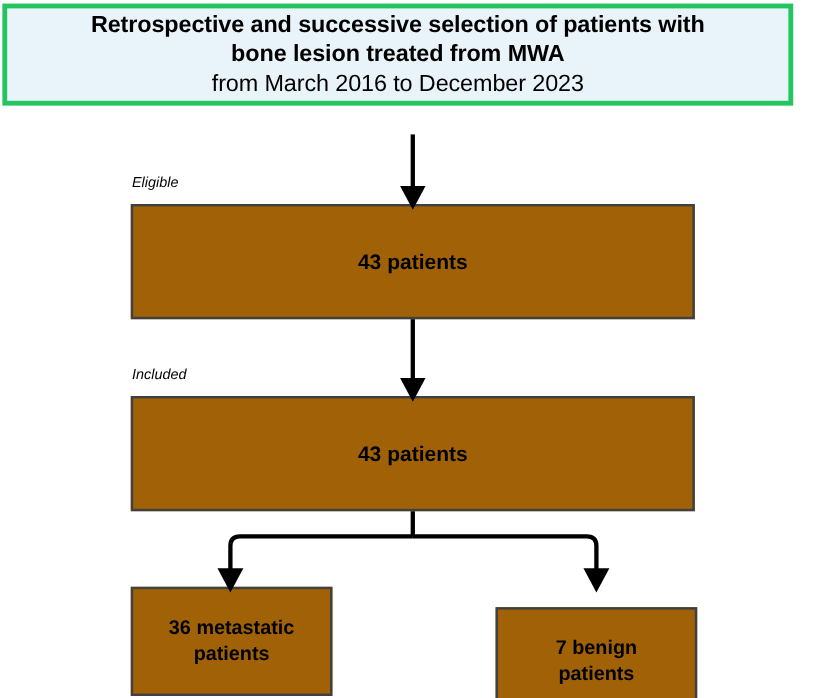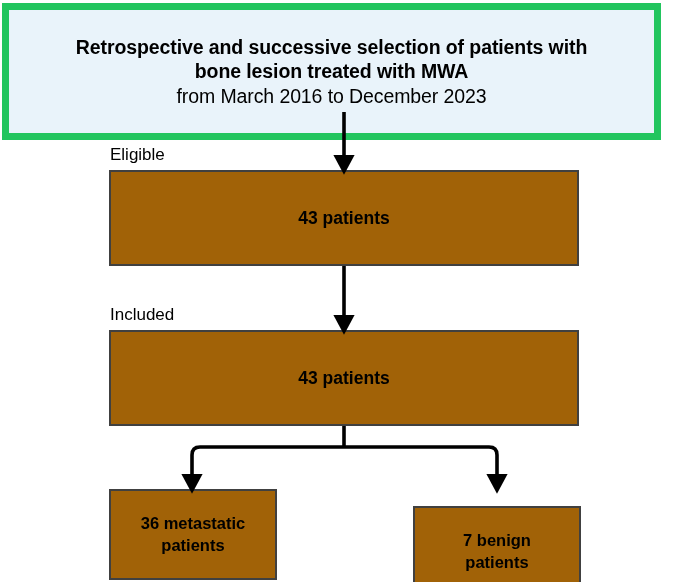--- a/index.html
+++ b/index.html
@@ -37,23 +37,23 @@
     align-items: center;
     justify-content: center;
     text-align: center;
     background: #a16207;
     border: 2px solid #404040;
   }
   .node-header {
     left: 2px;
     top: 3px;
     width: 659px;
-    height: 137px;
+    height: 85px;
     background: #e9f3fa;
-    border: 7px solid #22c55e;
+    border: 4px solid #22c55e;
     flex-direction: column;
     padding: 6px 18px;
   }
   .header-line {
     line-height: 1.24;
     font-size: 19.5px;
     letter-spacing: -0.1px;
   }
   .header-line.bold {
     font-weight: bold;
@@ -88,41 +88,42 @@
   .node-text {
     font-weight: bold;
     font-size: 17.5px;
     line-height: 1.3;
   }
   .node-text.small {
     font-size: 16.5px;
   }
   .stage-label {
     position: absolute;
-    font-size: 17px;
+    font-style: italic;
+    font-size: 12px;
     color: #000000;
     white-space: nowrap;
   }
   .label-eligible {
     left: 110px;
     top: 145px;
   }
   .label-included {
     left: 110px;
     top: 305px;
   }
 </style>
 </head>
 <body>
 
 <div id="flow-root">
 
   <div class="node node-header">
     <div class="header-line bold">Retrospective and successive selection of patients with</div>
-    <div class="header-line bold">bone lesion treated with MWA</div>
+    <div class="header-line bold">bone lesion treated from MWA</div>
     <div class="header-line regular">from March 2016 to December 2023</div>
   </div>
 
   <div class="stage-label label-eligible">Eligible</div>
 
   <div class="node node-eligible-box">
     <span class="node-text">43 patients</span>
   </div>
 
   <div class="stage-label label-included">Included</div>

